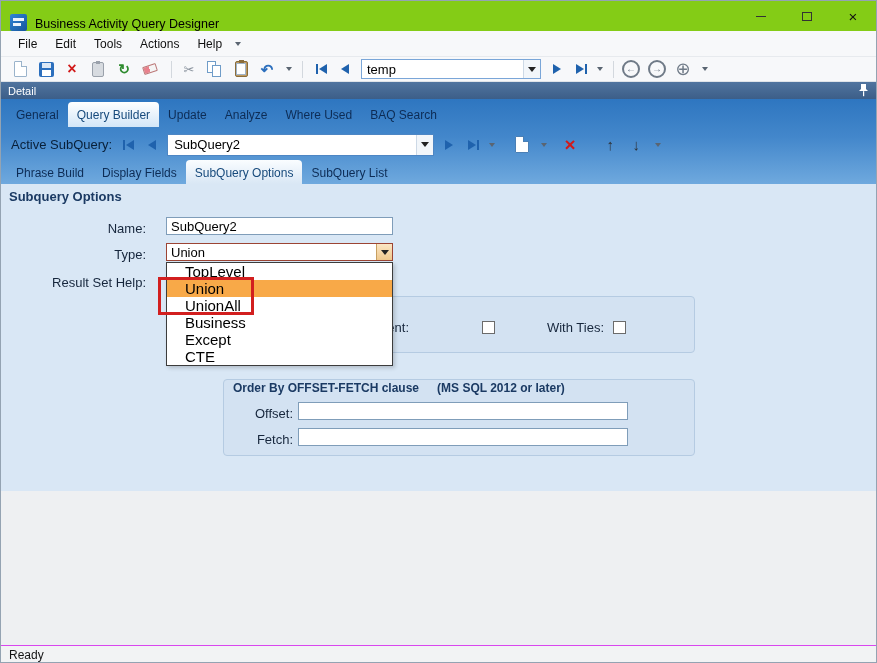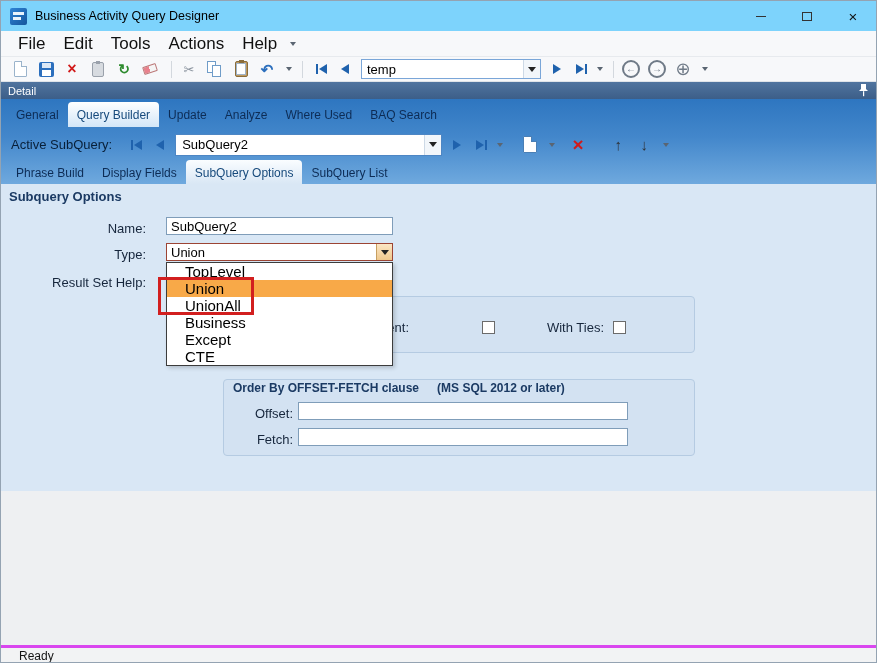--- a/index.html
+++ b/index.html
@@ -4,34 +4,34 @@
 <style>
   * { box-sizing: border-box; margin: 0; padding: 0; }
   html,body { background:#cfd6dd; }
   .window {
     position: relative; width: 877px; height: 663px;
     border: 1px solid #94a3b2; background: #eef1f4;
     font-family: "Liberation Sans", sans-serif; overflow: hidden;
   }
 
   
-  .titlebar { position:absolute; top:0; left:0; right:0; height:30px; background:#7dd3fc; display:flex; align-items:center; }
+  .titlebar { position:absolute; top:0; left:0; right:0; height:30px; background:#84cc16; display:flex; align-items:flex-end; }
   .app-icon { width:17px; height:17px; margin-left:9px; border-radius:2px; background:linear-gradient(135deg,#2f84d6,#15559c); position:relative; flex:0 0 auto; }
   .app-icon i { position:absolute; left:3px; width:11px; height:3px; background:#e9f3fc; }
   .app-icon i.b1 { top:4px; } .app-icon i.b2 { top:9px; width:8px; }
   .title-text { margin-left:8px; font-size:12.5px; color:#000; }
   .winbtns { margin-left:auto; display:flex; height:30px; }
   .winbtn { width:46px; height:30px; display:flex; align-items:center; justify-content:center; color:#222; }
   .minbar { width:10px; height:1px; background:#333; }
   .maxbox { width:10px; height:9px; border:1px solid #333; }
   .closex { font-size:15px; line-height:1; color:#111; }
 
   
   .menubar { position:absolute; top:30px; left:0; right:0; height:26px; background:#f7f8fa; border-bottom:1px solid #e7eaee; display:flex; align-items:center; padding-left:8px; }
-  .menu-item { padding:0 9px; font-size:17px; color:#101010; height:100%; display:flex; align-items:center; cursor:default; }
+  .menu-item { padding:0 9px; font-size:12px; color:#101010; height:100%; display:flex; align-items:center; cursor:default; }
   .caret-sm { width:0; height:0; border-left:3.5px solid transparent; border-right:3.5px solid transparent; border-top:4px solid #5a6572; margin:0 4px; align-self:center; }
 
   .toolbar { position:absolute; top:56px; left:0; right:0; height:25px; background:#f7f8fa; border-bottom:1px solid #dfe3e8; display:flex; align-items:center; padding-left:8px; }
   .tb-icon { width:22px; height:21px; display:flex; align-items:center; justify-content:center; margin-right:4px; flex:0 0 auto; }
   .sep { width:1px; height:17px; background:#d3d8de; margin:0 6px; flex:0 0 auto; }
 
   .icon-page { width:13px; height:16px; background:#fff; border:1px solid #9ab3cb; border-radius:1px; position:relative; }
   .icon-page::after { content:""; position:absolute; right:-1px; top:-1px; width:5px; height:5px; background:#f7f8fa; border-left:1px solid #9ab3cb; border-bottom:1px solid #9ab3cb; }
   .icon-save { width:15px; height:15px; background:#2c6fbd; border-radius:2px; position:relative; }
   .icon-save::before { content:""; position:absolute; left:3px; top:1px; right:3px; height:5px; background:#dce8f6; }
@@ -70,21 +70,21 @@
 
   
   .band { position:absolute; top:98px; left:0; right:0; height:85px; background:linear-gradient(180deg,#2e76c0 0%,#4387cb 45%,#6fa9de 100%); }
   .tabs1 { position:absolute; top:101px; left:6px; height:25px; display:flex; align-items:stretch; }
   .tabs2 { position:absolute; top:159px; left:6px; height:24px; display:flex; align-items:stretch; }
   .tab { padding:5px 9px 4px; font-size:12px; color:#0d2c55; display:flex; align-items:center; cursor:default; }
   .tab.selected { background:linear-gradient(#ffffff,#d2e6f8); border-radius:4px 4px 0 0; color:#174a7c; }
   .tabs2 .tab.selected { background:linear-gradient(#fafdff,#d9e7f5); }
 
   .sqrow { position:absolute; top:128px; left:0; right:0; height:31px; display:flex; align-items:center; padding-left:10px; }
-  .sq-label { font-size:13px; color:#081f38; margin-right:12px; }
+  .sq-label { font-size:13px; color:#081f38; margin-right:4px; }
   .sq-combo { width:267px; height:22px; background:#fff; border:1px solid #4d86c4; display:flex; align-items:center; margin:0 3px; }
   .sq-combo .val { flex:1; font-size:13px; padding-left:6px; color:#000; }
   .newdoc { width:14px; height:17px; background:#fff; border:1px solid #4a7fb5; border-radius:1px; position:relative; }
   .newdoc::after { content:""; position:absolute; right:-1px; top:-1px; width:5px; height:5px; background:#4387cb; border-left:1px solid #4a7fb5; border-bottom:1px solid #4a7fb5; }
   .sq-x { font-size:19px; font-weight:bold; color:#d11a1a; line-height:1; }
   .arrow-dk { font-size:15px; font-weight:bold; color:#2e3338; line-height:1; }
 
   
   .panel { position:absolute; top:183px; left:0; right:0; height:307px; background:#d9e7f5; }
   .section-title { position:absolute; left:8px; top:5px; font-size:13px; font-weight:bold; color:#1b3a63; }
@@ -97,21 +97,21 @@
   .gbox { position:absolute; border:1px solid #b5cbe2; background:#d3e2f2; border-radius:4px; }
   .gtitle { position:absolute; left:232px; top:197px; font-size:12px; font-weight:bold; color:#1b3a63; display:flex; gap:18px; z-index:1; }
   .cbox { position:absolute; width:13px; height:13px; appearance:none; -webkit-appearance:none; background:#fff; border:1px solid #6b6b6b; margin:0; }
 
   .ddlist { position:absolute; left:165px; top:78px; width:227px; border:1px solid #3c3c3c; background:#fff; z-index:5; box-shadow:2px 2px 4px rgba(0,0,0,0.18); }
   .dditem { height:17px; line-height:17px; padding-left:18px; font-size:15px; color:#000; cursor:default; }
   .dditem.hl { background:#f8a948; }
   .redbox { position:absolute; left:157px; top:93px; width:96px; height:38px; border:3px solid #d21f1f; z-index:6; pointer-events:none; }
 
   .lower { position:absolute; top:490px; left:0; right:0; height:154px; background:#eef0f2; }
-  .statusbar { position:absolute; top:644px; left:0; right:0; height:18px; background:#f2f3f4; border-top:3px solid #d946ef; display:flex; align-items:center; padding-left:18px; font-size:12px; color:#141414; }
+  .statusbar { position:absolute; top:644px; left:0; right:0; height:18px; background:#f2f3f4; border-top:1px solid #d946ef; display:flex; align-items:center; padding-left:8px; font-size:12px; color:#141414; }
 </style>
 </head>
 <body>
 
 <div class="window">
 
   <div class="titlebar">
     <div class="app-icon">
         <i class="b1"></i>
         <i class="b2"></i>

